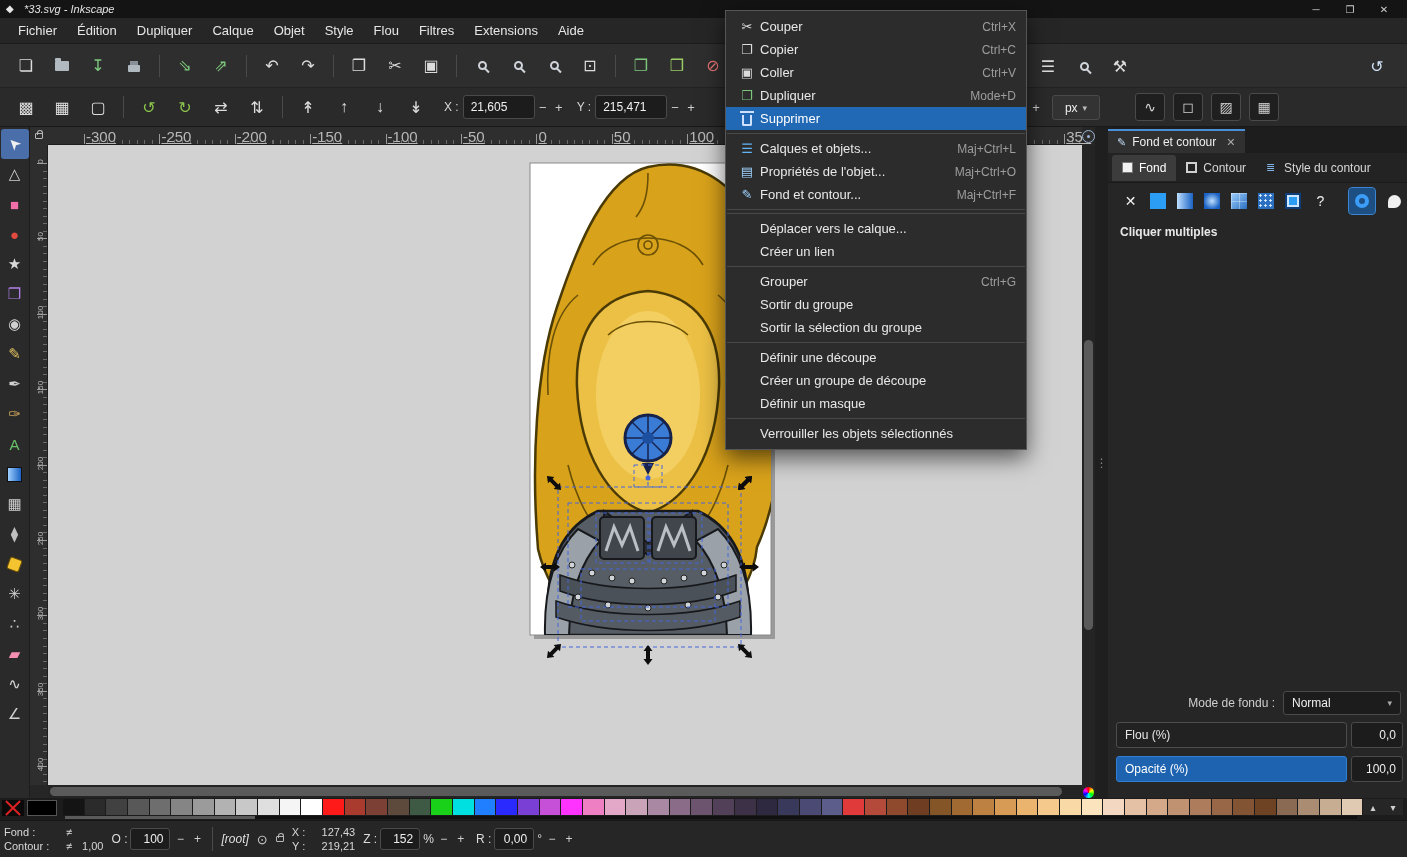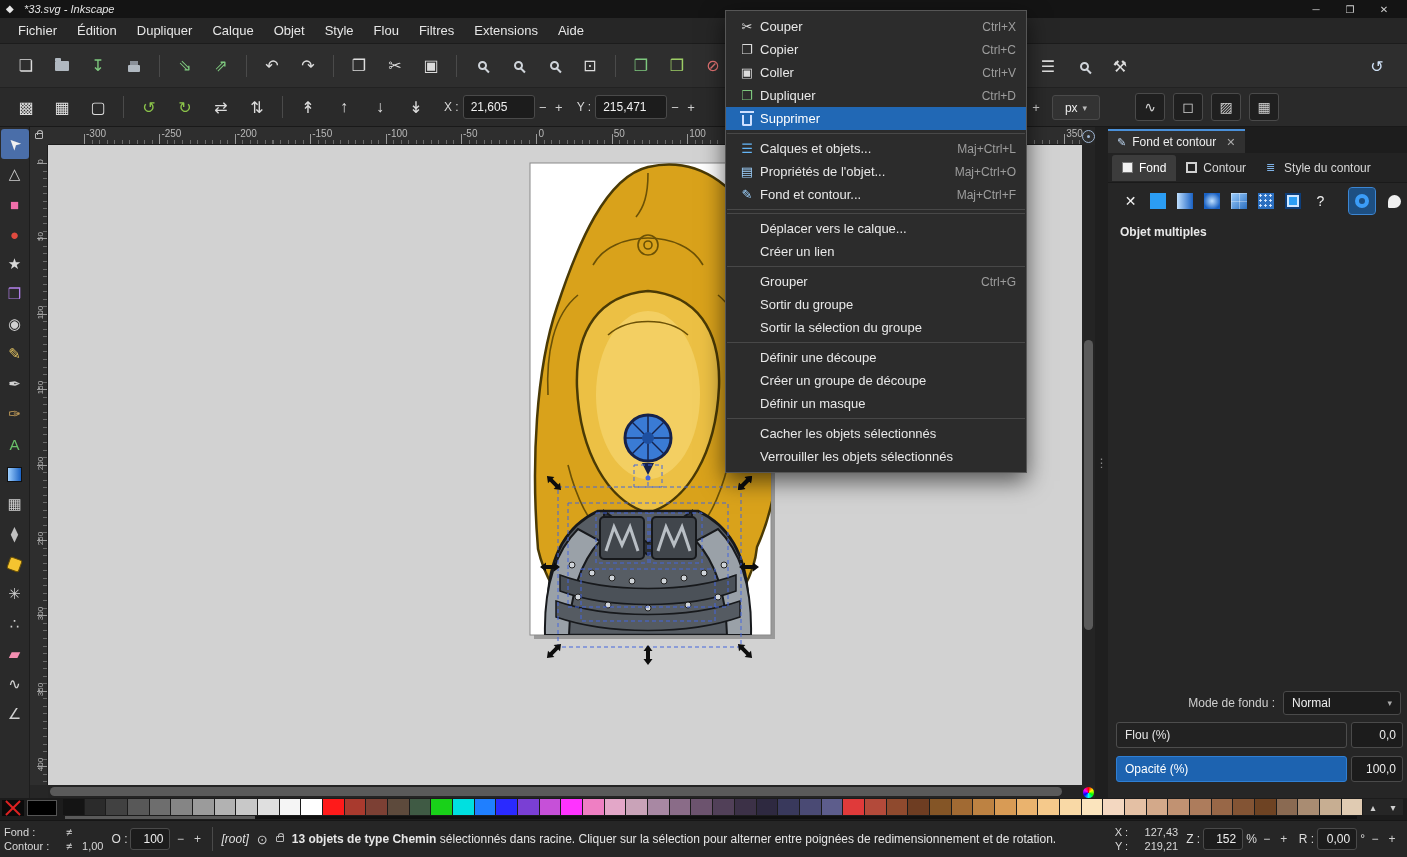--- a/index.html
+++ b/index.html
@@ -52,21 +52,21 @@
     background-position: right 18px, right 18px;
     background-repeat:no-repeat; }
   .vruler .rl { position:absolute; left:1px; font-size:8px; color:#b8b8b8; transform:rotate(-90deg); transform-origin:center; width:18px; text-align:center; }
   .hruler { position:absolute; left:48px; top:0; width:1034px; height:18px; background:#2e2e2e; border-bottom:1px solid #1d1d1d;
     background-image:
       repeating-linear-gradient(90deg,#9a9a9a 0 1px, transparent 1px 75.4px),
       repeating-linear-gradient(90deg,#6a6a6a 0 1px, transparent 1px 7.54px);
     background-size: 100% 10px, 100% 4px;
     background-position: 36px bottom, 36px bottom;
     background-repeat:no-repeat; }
-  .hruler .rl { position:absolute; top:1px; font-size:10px; color:#b8b8b8; }
+  .hruler .rl { position:absolute; top:1px; font-size:15px; color:#b8b8b8;text-decoration:underline; }
   .ruler-corner { position:absolute; left:30px; top:0; width:18px; height:18px; background:#2e2e2e; display:flex; align-items:center; justify-content:center; }
   .padlock { width:8px; height:6px; border:1px solid #b8b8b8; border-radius:1px; position:relative; }
   .padlock::before { content:""; position:absolute; top:-4px; left:1px; width:4px; height:4px; border:1px solid #b8b8b8; border-bottom:none; border-radius:3px 3px 0 0; }
 
   .canvas { position:absolute; left:48px; top:18px; width:1034px; height:640px; background:#d2d2d2; overflow:hidden; }
 
   .vscroll { position:absolute; left:1082px; top:18px; width:13px; height:640px; background:#242424; }
   .vscroll .thumb { position:absolute; left:2px; top:195px; width:9px; height:290px; background:#5a5a5a; border-radius:5px; }
   .hscroll { position:absolute; left:48px; top:658px; width:1034px; height:13px; background:#242424; }
   .hscroll .thumb { position:absolute; top:2px; left:2px; width:1012px; height:9px; background:#5a5a5a; border-radius:5px; }
@@ -578,21 +578,21 @@
           </div>
           <div class="fillrule-wrap">
           <div class="fr-btn active">
               <span class="fr-donut"></span>
             </div>
           <div class="fr-btn">
               <span class="fr-blob"></span>
             </div>
         </div>
       </div>
-      <div class="styles-label">Objet multiples</div>
+      <div class="styles-label">Cliquer multiples</div>
 
       <div class="blend-row">
         <span class="blend-label">Mode de fondu :</span>
         <div class="blend-select">
             <span>Normal</span>
           </div>
       </div>
       <div class="slider-row">
         <div class="slider-track">
             <span>Flou (%)</span>
@@ -702,23 +702,20 @@
       <div class="sb-box">100</div>
       <span class="sb-step">−</span>
       <span class="sb-step">+</span>
     </div>
     <div class="sb-div"></div>
     <div class="sb-layer">
       <span>[root]</span>
       <span class="sb-eye">⊙</span>
       <span class="padlock"></span>
     </div>
-    <div class="sb-msg">
-      <b>13 objets de type Chemin</b><span> sélectionnés dans racine. Cliquer sur la sélection pour alterner entre poignées de redimensionnement et de rotation.</span>
-    </div>
     <div class="sb-xy">
       <div class="r">
           <span>X :</span>
           <span class="v">127,43</span>
         </div>
       <div class="r">
           <span>Y :</span>
           <span class="v">219,21</span>
         </div>
     </div>
@@ -750,21 +747,21 @@
         <span class="cm-short">Ctrl+C</span>
       </div>
       <div class="cm-item">
         <span class="cm-icon" style="color: rgb(220, 220, 220);">▣</span>
         <span class="cm-label">Coller</span>
         <span class="cm-short">Ctrl+V</span>
       </div>
       <div class="cm-item">
         <span class="cm-icon" style="color: rgb(126, 200, 126);">❐</span>
         <span class="cm-label">Dupliquer</span>
-        <span class="cm-short">Ctrl+D</span>
+        <span class="cm-short">Mode+D</span>
       </div>
       <div class="cm-item active">
         <span class="cm-icon">
           <span class="ic-trash"></span>
         </span>
         <span class="cm-label">Supprimer</span>
       </div>
       <div class="cm-sep"></div>
       <div class="cm-item">
         <span class="cm-icon" style="color: rgb(100, 181, 246);">☰</span>
@@ -814,21 +811,17 @@
         <span class="cm-icon"></span>
         <span class="cm-label">Créer un groupe de découpe</span>
       </div>
       <div class="cm-item">
         <span class="cm-icon"></span>
         <span class="cm-label">Définir un masque</span>
       </div>
       <div class="cm-sep"></div>
       <div class="cm-item">
         <span class="cm-icon"></span>
-        <span class="cm-label">Cacher les objets sélectionnés</span>
-      </div>
-      <div class="cm-item">
-        <span class="cm-icon"></span>
         <span class="cm-label">Verrouiller les objets sélectionnés</span>
       </div>
     </div>
 
 </div>
 
 </body></html>

